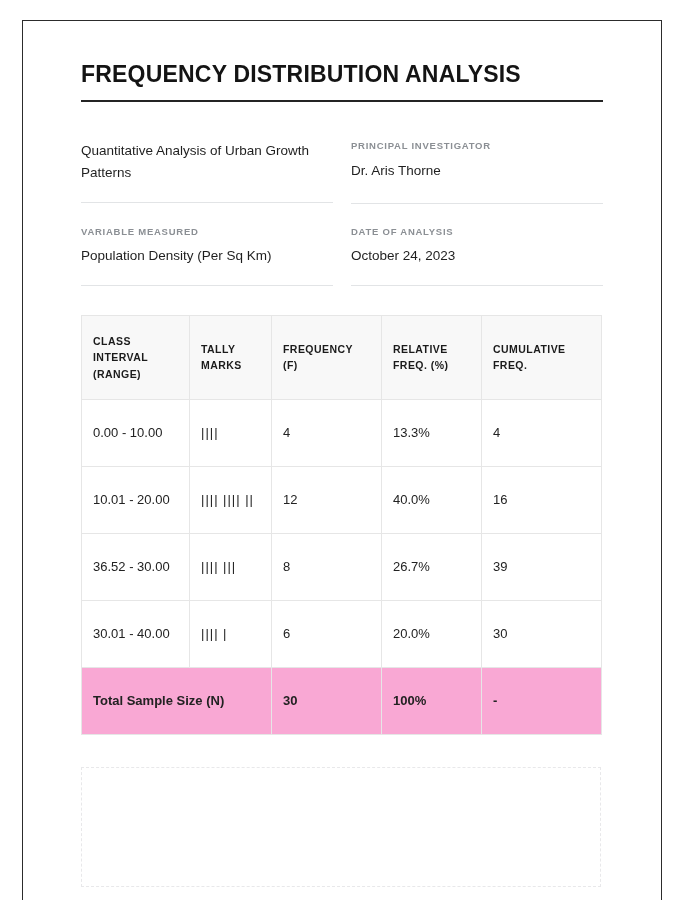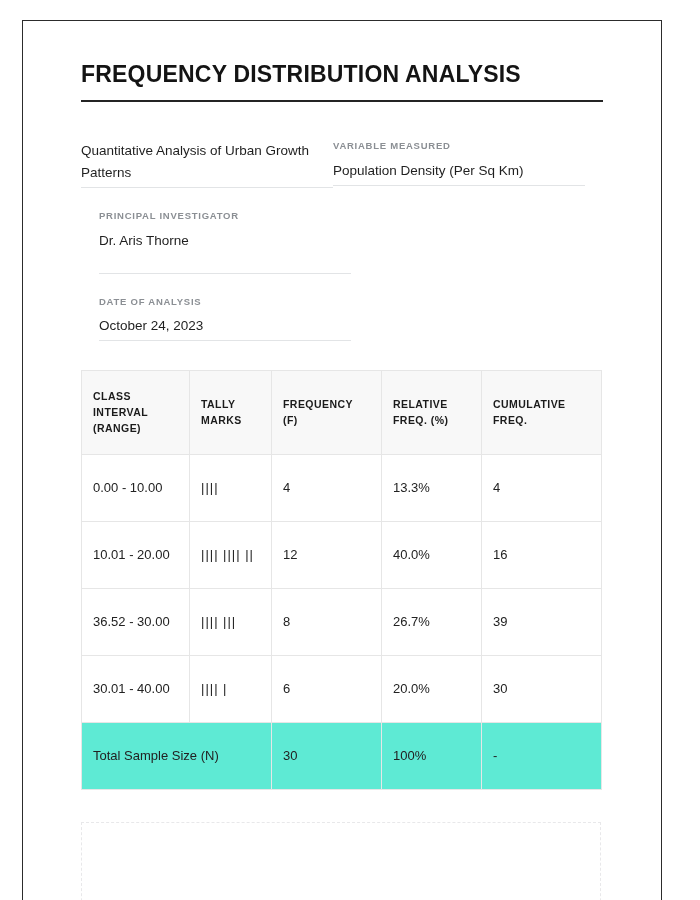--- a/index.html
+++ b/index.html
@@ -71,21 +71,21 @@
     text-transform: uppercase;
     line-height: 1.3;
     margin-bottom: 7px;
   }
   .meta-value {
     font-size: 13.5px;
     color: #1f1f1f;
     line-height: 1.62;
     min-height: 44px;
     border-bottom: 1px solid #e2e4e6;
-    padding-bottom: 3px;
+    padding-bottom: 18px;
     box-sizing: border-box;
   }
   .meta-value.single { min-height: 22px; }
 
   
   .freq-table {
     border-collapse: collapse;
     width: 520px;
     table-layout: fixed;
     margin-top: 7px;
@@ -121,22 +121,22 @@
   .col-5 { width: 120px; }
 
   .tally {
     font-family: "Liberation Sans", sans-serif;
     font-size: 15px;
     letter-spacing: 1px;
     color: #2a2a2a;
     white-space: nowrap;
   }
   .total-row td {
-    background: #5eead4;
-    font-weight: normal;
+    background: #f9a8d4;
+    font-weight: bold;
     font-size: 13px;
     color: #131313;
     height: 45px;
   }
 
   
   .notes-box {
     margin-top: 32px;
     width: 520px;
     height: 120px;
@@ -152,28 +152,28 @@
 
     <h1 class="doc-title">FREQUENCY DISTRIBUTION ANALYSIS</h1>
     <div class="title-rule"></div>
 
     <div class="meta-grid">
 
       <div class="meta-field">
         <div class="meta-value">Quantitative Analysis of Urban Growth Patterns</div>
       </div>
 
+      <div class="meta-field right">
+        <div class="meta-label">PRINCIPAL INVESTIGATOR</div>
+        <div class="meta-value">Dr. Aris Thorne</div>
+      </div>
+
       <div class="meta-field">
         <div class="meta-label">VARIABLE MEASURED</div>
         <div class="meta-value single">Population Density (Per Sq Km)</div>
-      </div>
-
-      <div class="meta-field right">
-        <div class="meta-label">PRINCIPAL INVESTIGATOR</div>
-        <div class="meta-value">Dr. Aris Thorne</div>
       </div>
 
       <div class="meta-field right">
         <div class="meta-label">DATE OF ANALYSIS</div>
         <div class="meta-value single">October 24, 2023</div>
       </div>
 
     </div>
 
     <table class="freq-table">

